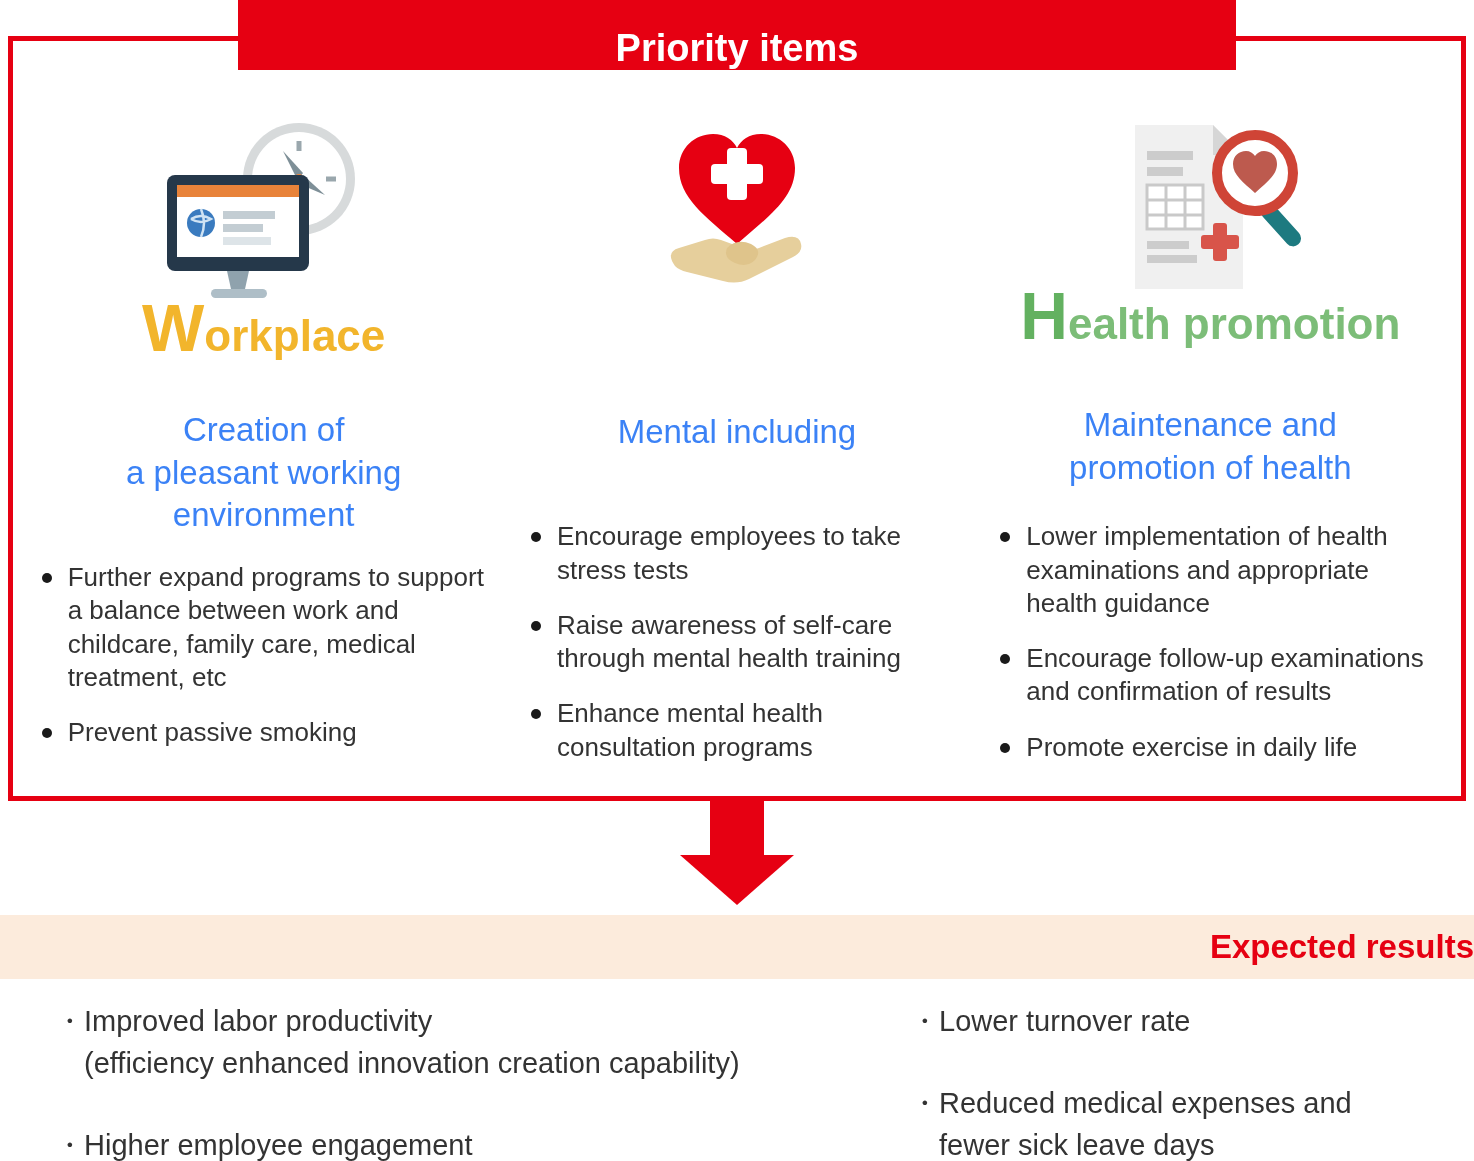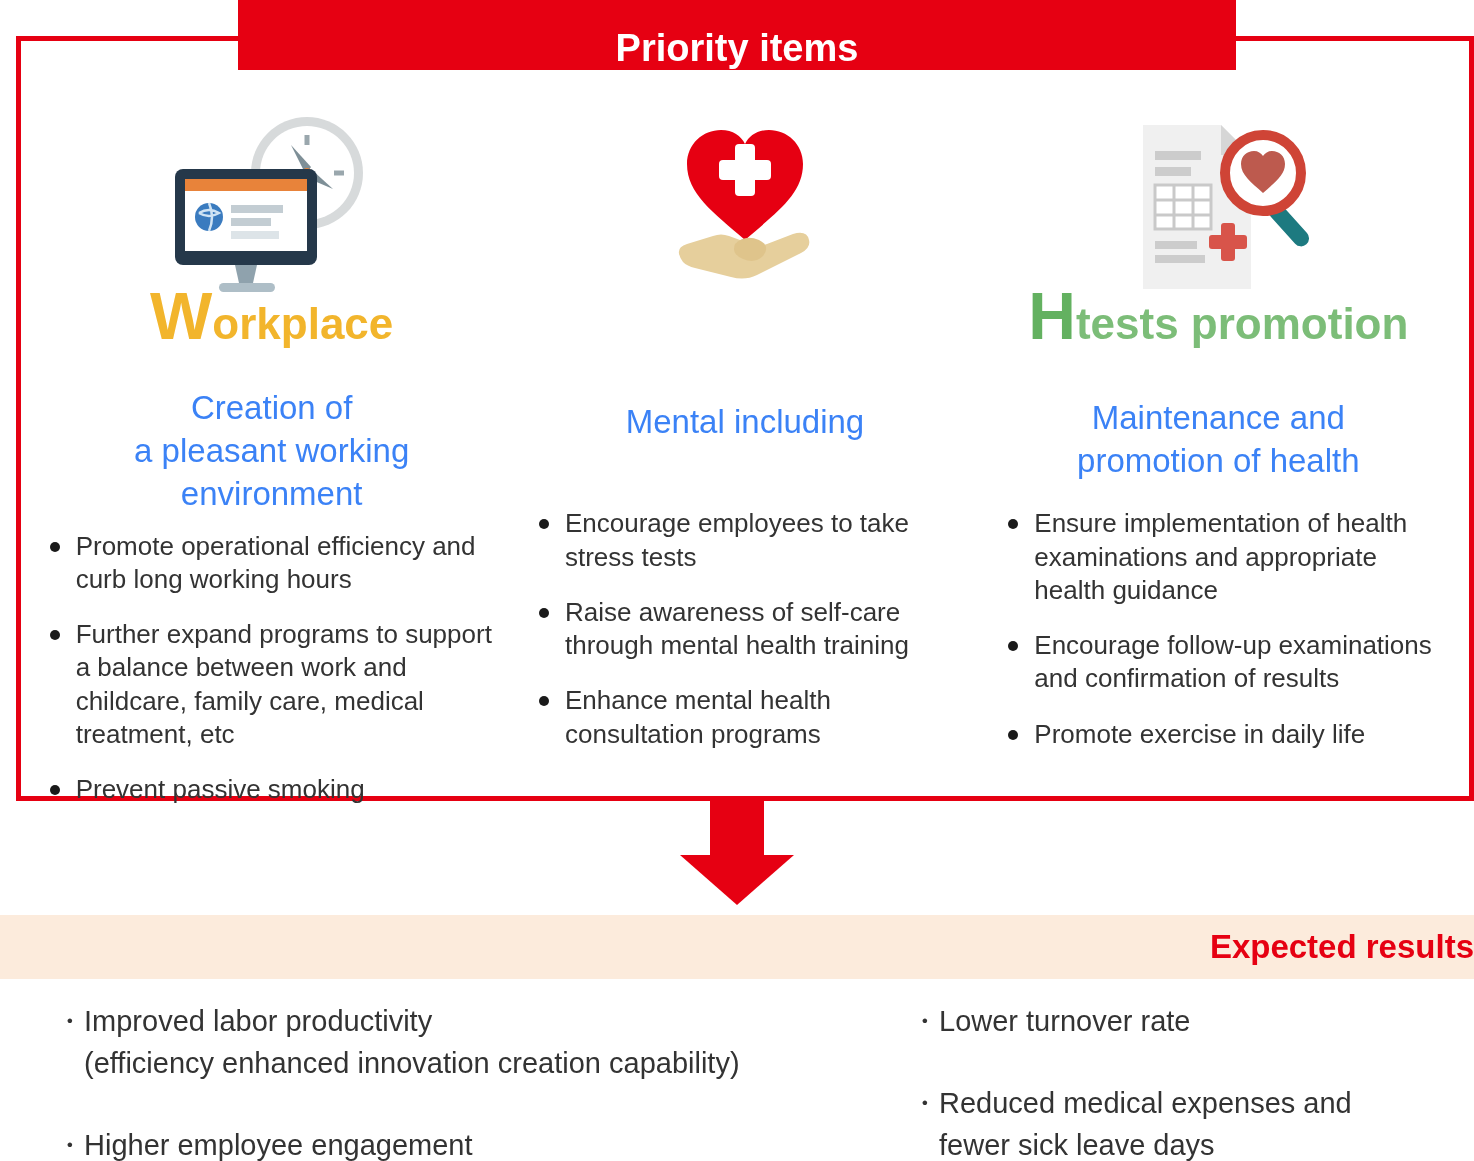--- a/index.html
+++ b/index.html
@@ -21,26 +21,26 @@
     background: #e60012;
     color: #fff;
     display: flex; align-items: flex-end; justify-content: center;
     font-size: 38px; font-weight: bold;
     z-index: 5;
   }
 
   
   .main-box {
     position: absolute;
-    left: 16px; top: 36px;
+    left: 8px; top: 36px;
     width: 1458px; height: 765px;
     border: 5px solid #e60012;
     background: #fff;
     display: flex;
-    padding: 70px 14px 23px 14px;
+    padding: 70px 14px 10px 14px;
   }
   .col {
     flex: 1;
     display: flex; flex-direction: column; align-items: center;
   }
   .icon-box {
     height: 212px;
     display: flex; align-items: center; justify-content: center;
   }
   .col-title {
@@ -175,21 +175,20 @@
         <rect x="62" y="172" width="56" height="9" rx="4.5" fill="#aebec7"></rect>
       </svg>
     </div>
     <div class="col-title">
       <span class="initial">W</span><span class="rest">orkplace</span>
     </div>
     <div class="col-heading">Creation of
 a pleasant working
 environment</div>
     <ul class="bullets">
-      <li>Promote operational efficiency and curb long working hours</li>
       <li>Further expand programs to support a balance between work and childcare, family care, medical treatment, etc</li>
       <li>Prevent passive smoking</li>
     </ul>
   </div>
 
   <div class="col col-mental">
     <div class="icon-box">
       <svg width="220" height="200" viewBox="0 0 220 200">
 
         <path d="M110,128 C78,100 52,82 52,52 C52,32 68,18 86,18 C98,18 106,24 110,32 C114,24 122,18 134,18 C152,18 168,32 168,52 C168,82 142,100 110,128 Z" fill="#e60012"></path>
@@ -234,26 +233,26 @@
         </g>
 
         <g>
           <rect x="178" y="88" width="16" height="52" rx="8" transform="rotate(-42 186 114)" fill="#1d7a80"></rect>
           <circle cx="160" cy="62" r="38" fill="#ffffff" stroke="#cf4436" stroke-width="10"></circle>
           <path d="M160,82 C148,71 138,64 138,53 C138,45 144,40 151,40 C155,40 158,42 160,45 C162,42 165,40 169,40 C176,40 182,45 182,53 C182,64 172,71 160,82 Z" fill="#bd5a4e"></path>
         </g>
       </svg>
     </div>
     <div class="col-title">
-      <span class="initial">H</span><span class="rest">tests promotion</span>
+      <span class="initial">H</span><span class="rest">ealth promotion</span>
     </div>
     <div class="col-heading">Maintenance and
 promotion of health</div>
     <ul class="bullets">
-      <li>Ensure implementation of health examinations and appropriate health guidance</li>
+      <li>Lower implementation of health examinations and appropriate health guidance</li>
       <li>Encourage follow-up examinations and confirmation of results</li>
       <li>Promote exercise in daily life</li>
     </ul>
   </div>
 </div>
 
 <div class="down-arrow">
   <div class="stem"></div>
   <div class="head"></div>
 </div>

